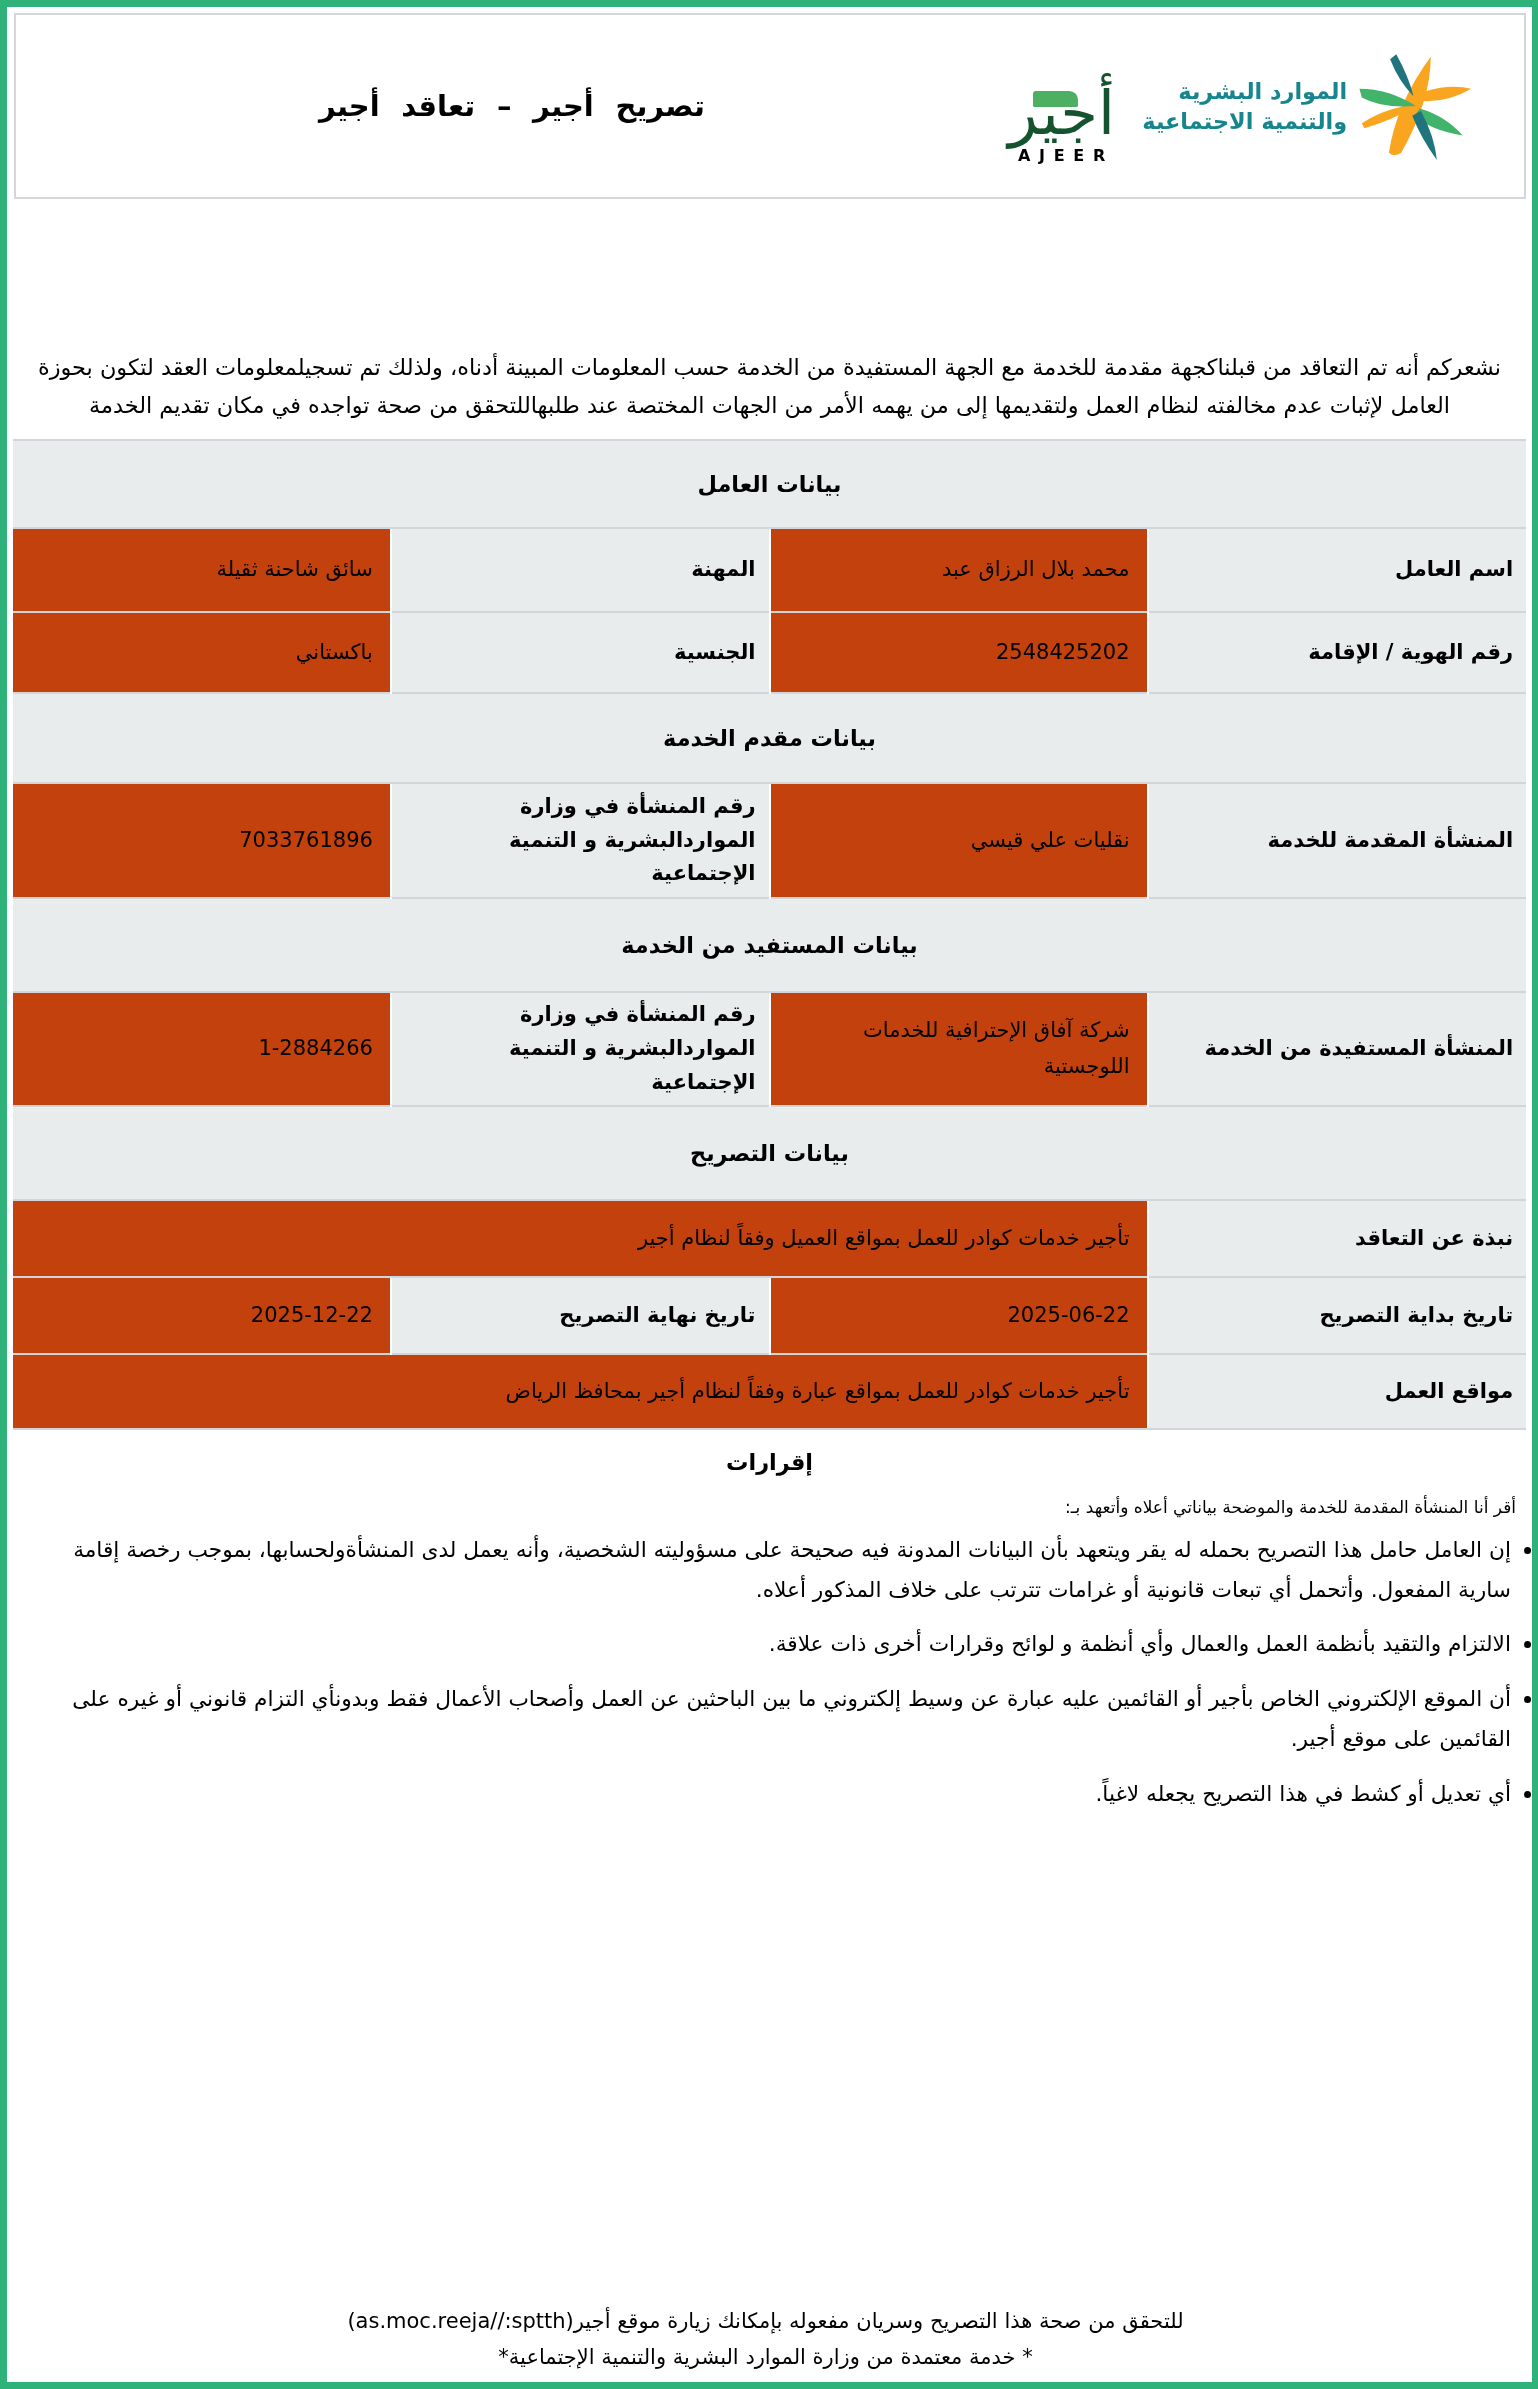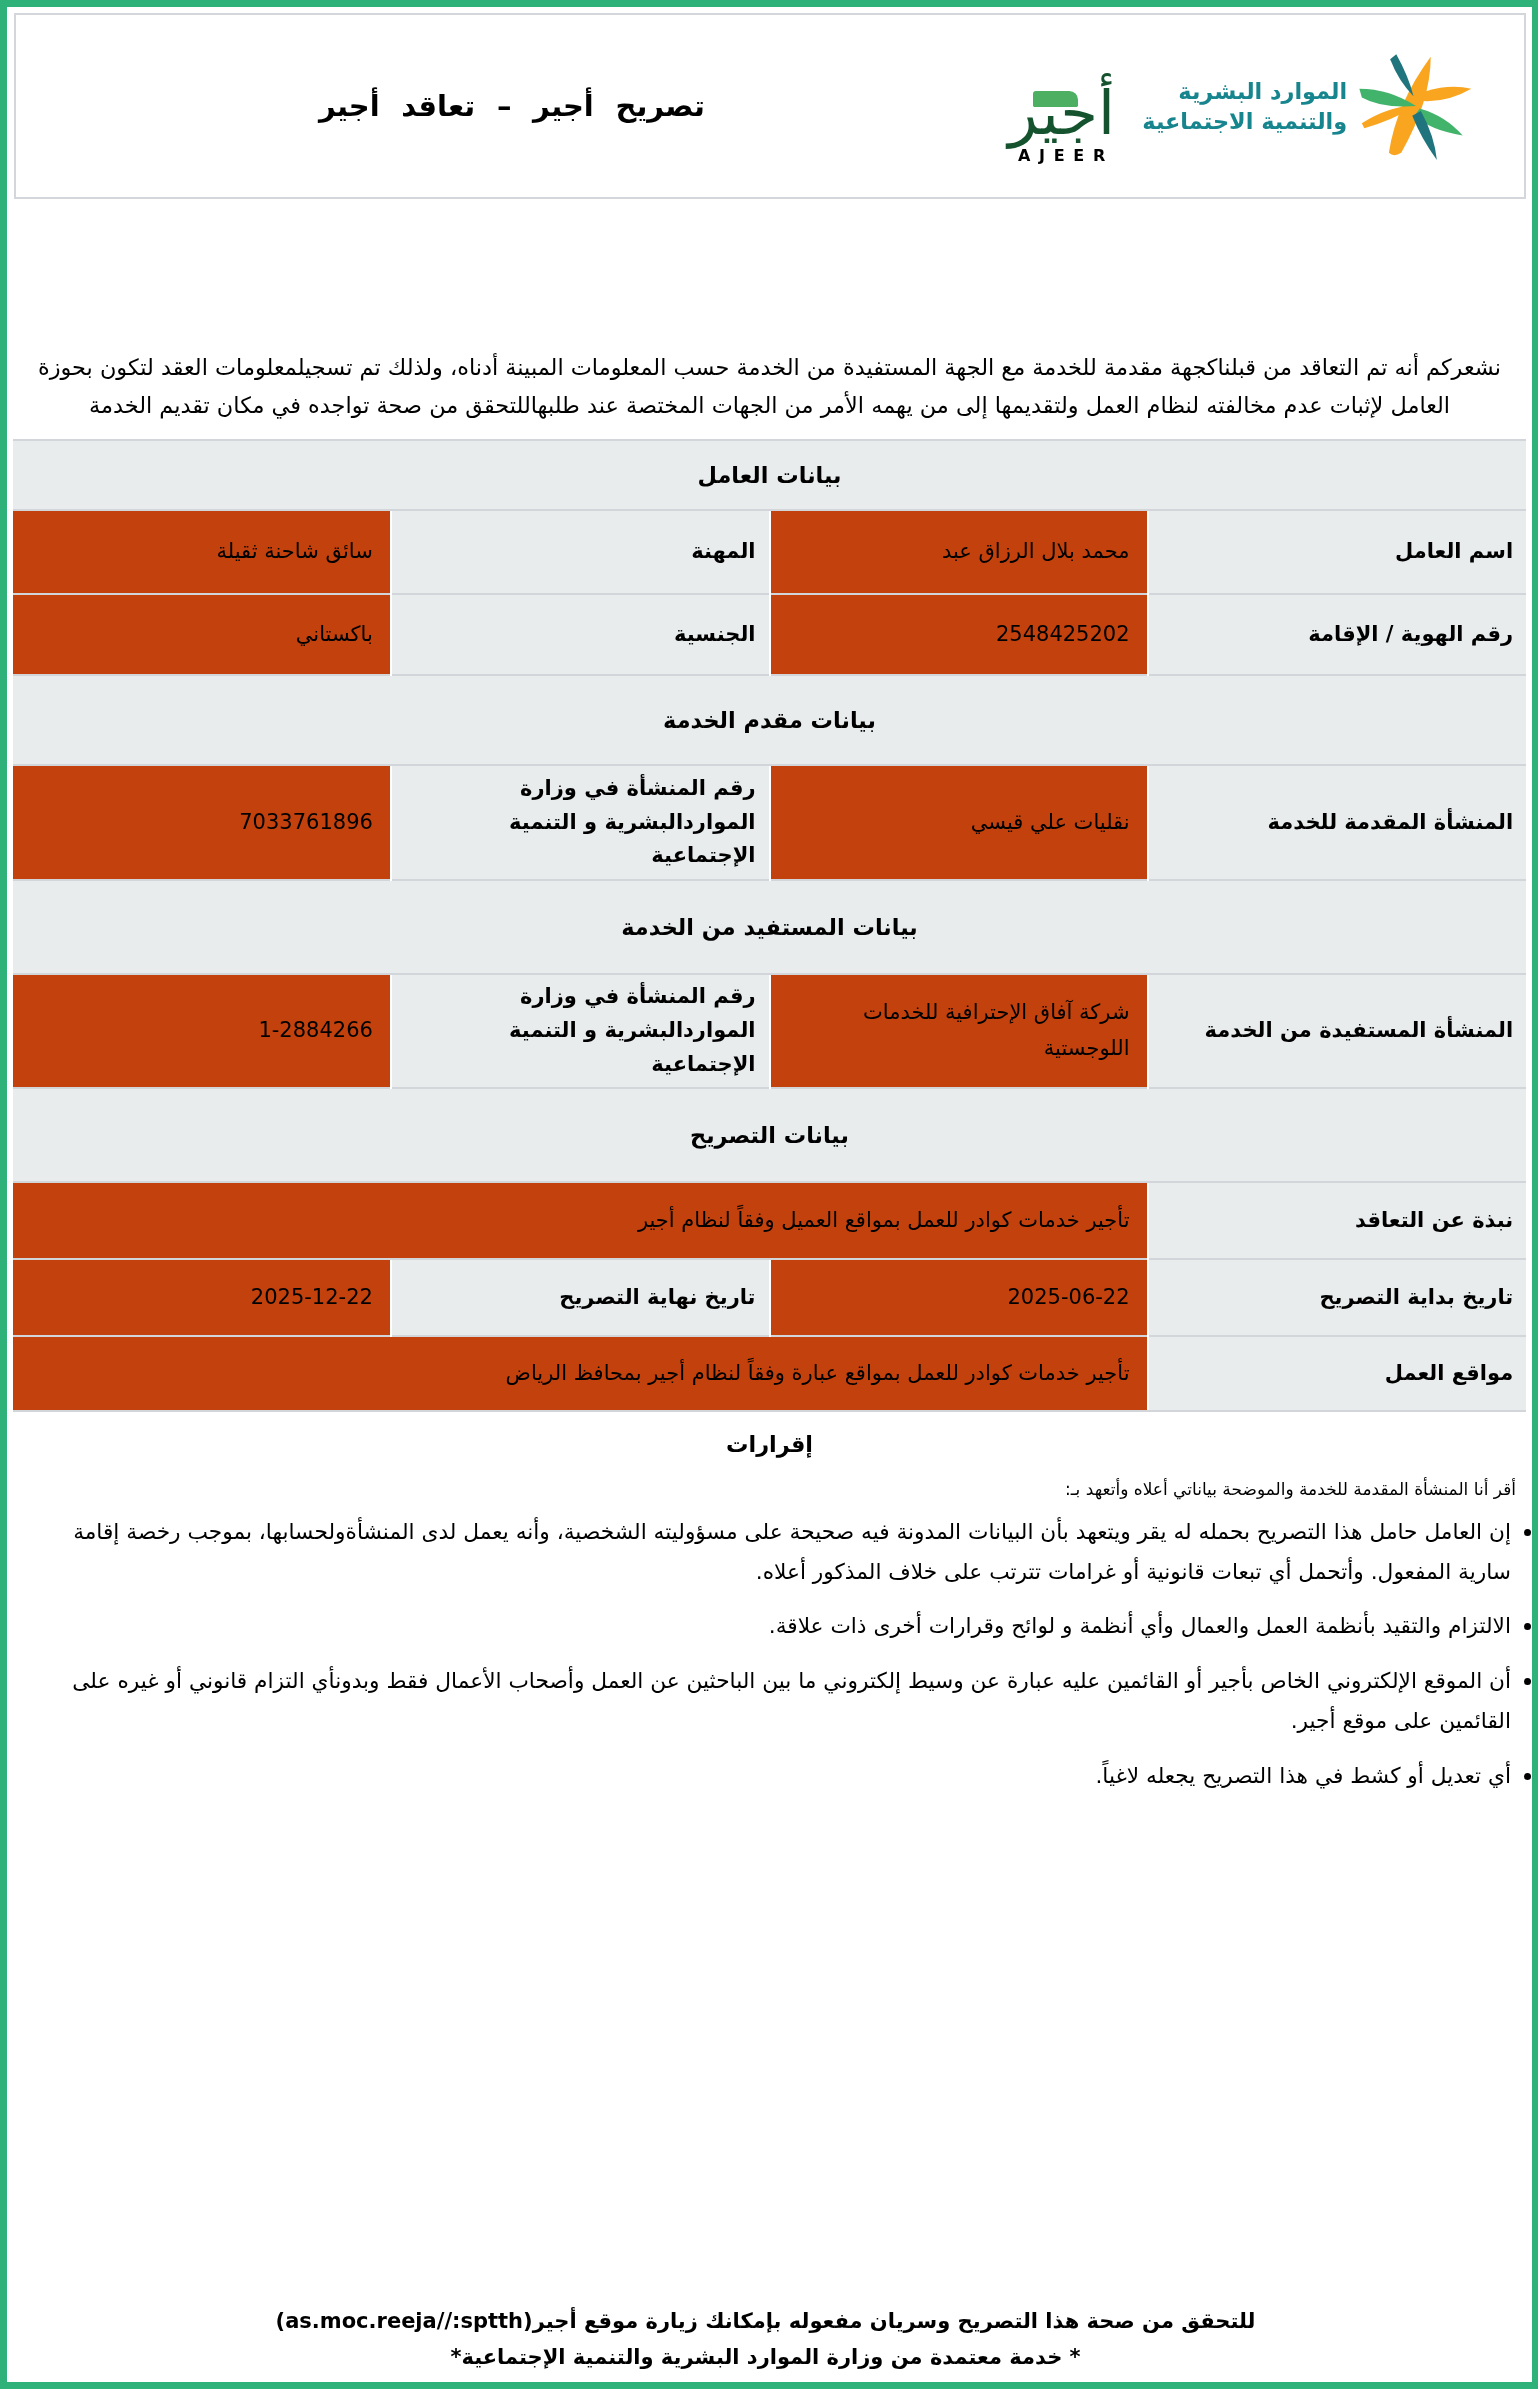--- a/index.html
+++ b/index.html
@@ -56,30 +56,30 @@
     border-collapse:collapse;
     table-layout:fixed;
     direction:rtl;
   }
   table.permit td { border-top:2.2px solid #d2d6da; vertical-align:middle; }
   table.permit tr.last td { border-bottom:2.2px solid #d2d6da; }
   table.permit td + td { border-right:2.2px solid #ffffff; }
   td.sec { background:#e9eced; text-align:center; font-weight:bold; font-size:22.4px; }
   td.lab { background:#e9eced; text-align:right; font-weight:bold; font-size:21px; padding:5.8px 13px 5.8px 10px; line-height:1.6; }
   td.val { background:#c2410c; text-align:right; font-size:21px; padding:5.8px 17.3px 5.8px 14.4px; line-height:1.7; }
-  tr.h97{height:70px} tr.h117{height:84px} tr.h112{height:81px} tr.h125{height:90px}
+  tr.h97{height:88px} tr.h117{height:84px} tr.h112{height:81px} tr.h125{height:90px}
   tr.h144{height:104px} tr.h130{height:94px} tr.h146{height:105px}
   tr.h107{height:77px} tr.h104{height:75px}
   
   .decl-heading { text-align:center; font-weight:bold; font-size:22.4px; margin-top:19px; }
   .decl-intro { direction:rtl; text-align:right; font-size:17px; margin:21.7px 16px 0 16px; }
   ul.decl-list { direction:rtl; list-style:disc outside; margin:13px 21px 0 43px; }
   ul.decl-list li { font-size:21.7px; line-height:1.85; margin-bottom:14.4px; text-align:right; }
   
-  .footer { position:absolute; left:0; right:8px; bottom:13px; text-align:center;font-weight:bold; }
+  .footer { position:absolute; left:0; right:8px; bottom:13px; text-align:center; }
   .footer-verify { direction:rtl; font-size:21px; margin-bottom:11.6px; }
   .footer-url { direction:ltr; unicode-bidi:isolate; }
   .footer-accredited { direction:rtl; font-size:21px; }
 </style>
 </head>
 <body>
 
 <div class="page">
 
   <div class="header-row">

